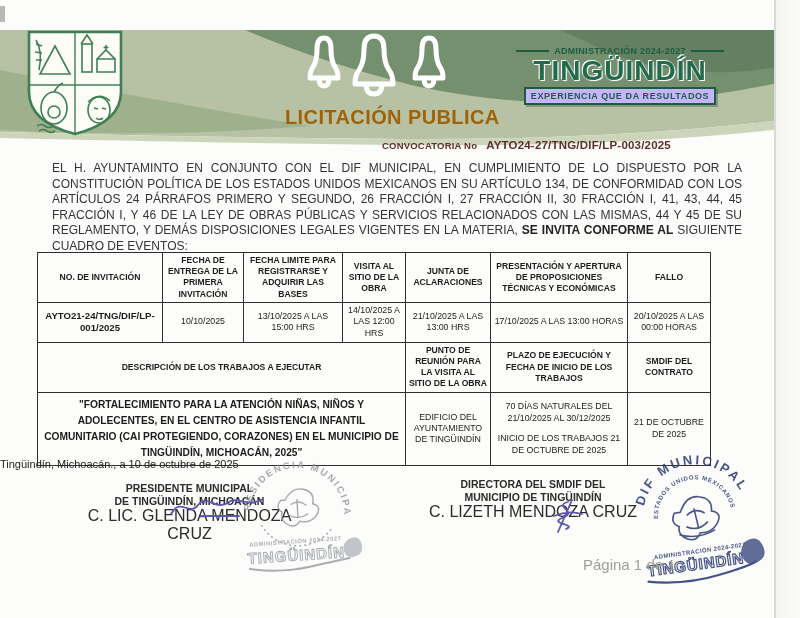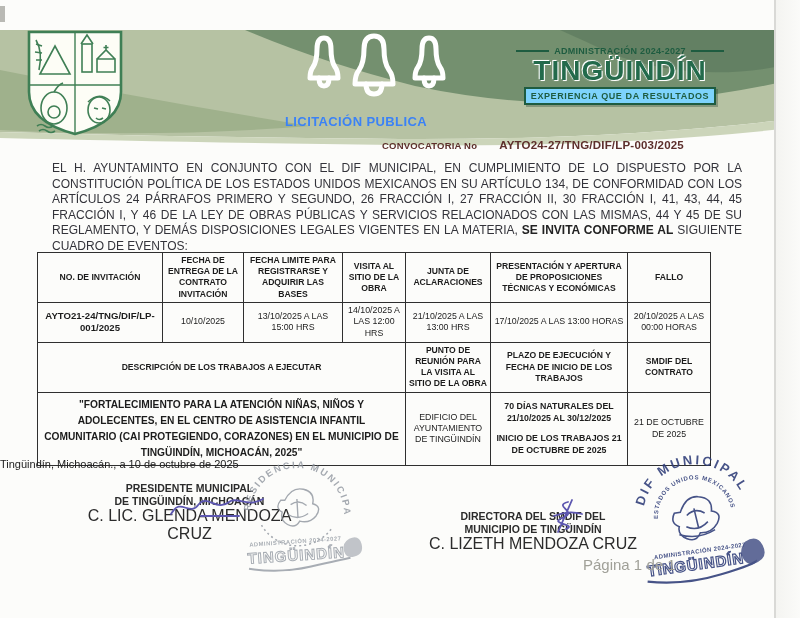--- a/index.html
+++ b/index.html
@@ -18,33 +18,33 @@
   .logo .admin-row { display:flex; align-items:center; gap:5px; }
   .logo .admin-row .rule { flex:1; height:2px; background:#1e5c40; }
   .logo .admin-row .admin-text {
     font-size:9px; font-weight:bold; color:#1e5c40; letter-spacing:.3px; white-space:nowrap;
   }
   .logo .brand {
     font-size:28px; font-weight:bold; color:#236a4b; letter-spacing:1px; line-height:1.05;
     text-shadow:0 0 2px #fff, 1px 1px 0 #fff, -1px -1px 0 #fff;
   }
   .logo .slogan {
-    display:inline-block; border:2px solid #1e5c40; background:#7dd3fc;
+    display:inline-block; border:2px solid #1e5c40; background:#c4b5fd;
     font-size:9px; font-weight:bold; color:#1e5c40; letter-spacing:.6px;
     padding:2px 5px; margin-top:2px; box-shadow:2px 2px 0 rgba(40,70,50,.35);
     white-space:nowrap;
   }
   
   .doc-title {
-    position:absolute; left:285px; top:114px;
-    font-size:13px; font-weight:bold; color:#3b82f6; letter-spacing:.4px;
+    position:absolute; left:285px; top:106px;
+    font-size:20px; font-weight:bold; color:#a16207; letter-spacing:.4px;
   }
   .convocatoria {
     position:absolute; left:382px; top:139px;
-    display:flex; align-items:baseline; gap:22px; color:#5d2f2c; white-space:nowrap;
+    display:flex; align-items:baseline; gap:9px; color:#5d2f2c; white-space:nowrap;
   }
   .convocatoria .label { font-size:9.5px; font-weight:bold; letter-spacing:.2px; }
   .convocatoria .number { font-size:11.5px; font-weight:bold; letter-spacing:.2px; }
   
   .intro {
     position:absolute; left:52px; top:161px; width:690px;
     font-size:12px; line-height:15.6px; text-align:justify; color:#33333a;
   }
   .intro b { color:#222; }
   
@@ -57,30 +57,30 @@
     padding:2px 3px; font-size:8.6px; line-height:1.3; color:#1c1c1c;
     overflow:hidden;
   }
   table.events td.hdr { font-weight:bold; }
   table.events tr.r1 td { height:40px; }
   table.events tr.r2 td { height:40px; font-size:8.8px; }
   table.events tr.r3 td { height:50px; }
   table.events tr.r4 td { height:73px; font-size:8.8px; }
   td.invit { font-weight:bold; font-size:9.6px !important; }
   td.desc  { font-weight:bold; font-size:10.2px !important; line-height:1.55 !important; }
-  td.plazo { font-weight:bold; }
+  td.plazo { font-weight:normal; }
   td.plazo .gap { display:block; height:9px; }
   
   .dateline {
     position:absolute; left:0; top:458px; width:730px; text-align:left;
     font-size:11px; color:#222;
   }
   .sig-block { position:absolute; text-align:center; color:#2b2b2b; }
   .sig-block.left { left:77px; top:482px; width:225px; }
-  .sig-block.right { left:418px; top:510px; width:230px; }
+  .sig-block.right { left:418px; top:478px; width:230px; }
   .sig-block .t { font-size:10.5px; font-weight:bold; line-height:12.5px; }
   .sig-block .n { font-size:16px; }
   .sig-ink { position:absolute; pointer-events:none; }
   .sig-ink.left { left:165px; top:492px; }
   .sig-ink.right { left:534px; top:498px; }
   
   .stamp-left  { position:absolute; left:233px; top:443px; opacity:.8; transform:rotate(3deg); }
   .stamp-left-brand { position:absolute; left:238px; top:534px; opacity:.85; transform:rotate(-4deg); }
   .stamp-right { position:absolute; left:612px; top:436px; opacity:.88; transform:rotate(-8deg); }
   
@@ -158,21 +158,21 @@
         <col style="width:81px">
         <col style="width:99px">
       <col style="width:63px">
         <col style="width:85px">
         <col style="width:137px">
         <col style="width:83px">
     </colgroup>
     <tbody>
         <tr class="r1">
       <td class="hdr">NO. DE INVITACIÓN</td>
-      <td class="hdr">FECHA DE ENTREGA DE LA CONTRATO INVITACIÓN</td>
+      <td class="hdr">FECHA DE ENTREGA DE LA PRIMERA INVITACIÓN</td>
       <td class="hdr">FECHA LIMITE PARA REGISTRARSE Y ADQUIRIR LAS BASES</td>
       <td class="hdr">VISITA AL SITIO DE LA OBRA</td>
       <td class="hdr">JUNTA DE ACLARACIONES</td>
       <td class="hdr">PRESENTACIÓN Y APERTURA DE PROPOSICIONES TÉCNICAS Y ECONÓMICAS</td>
       <td class="hdr">FALLO</td>
     </tr>
     <tr class="r2">
       <td class="invit">AYTO21-24/TNG/DIF/LP-001/2025</td>
       <td>10/10/2025</td>
       <td>13/10/2025 A LAS 15:00 HRS</td>

